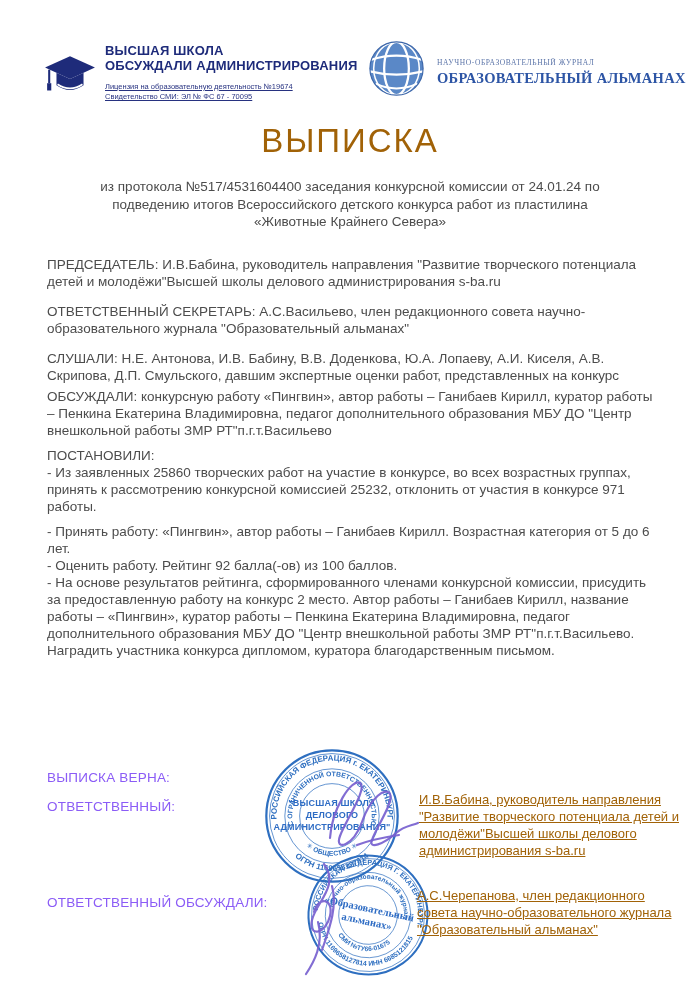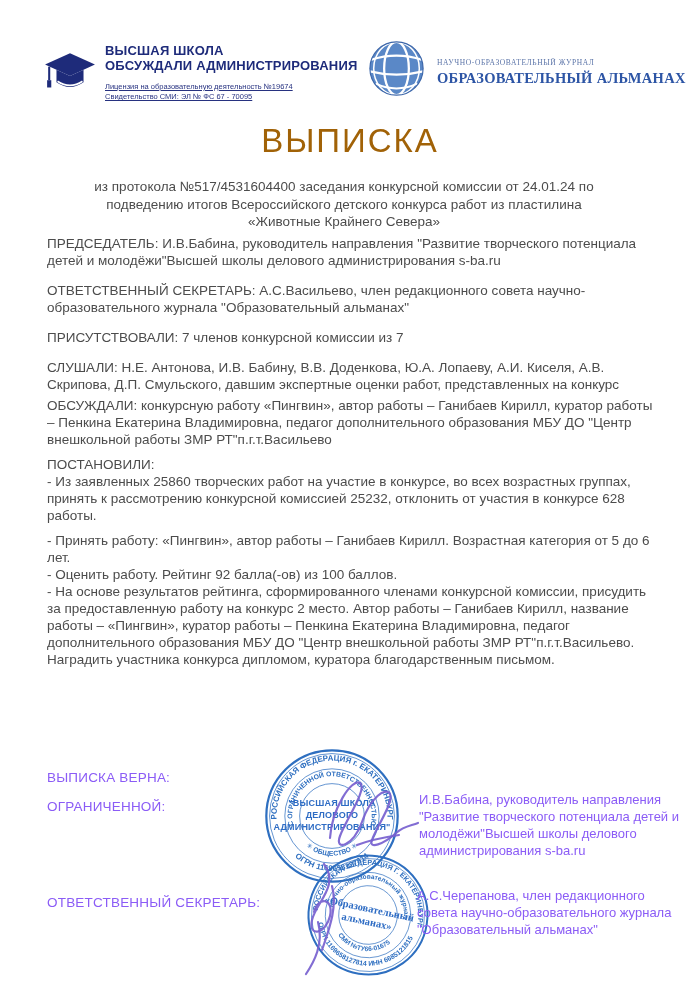--- a/index.html
+++ b/index.html
@@ -2,49 +2,49 @@
 <html><head>
 <meta charset="utf-8">
 <style>
   html,body{margin:0;padding:0;background:#ffffff;}
   .page{
     position:relative;width:700px;height:991px;background:#ffffff;
     font-family:"Liberation Sans","DejaVu Sans",sans-serif;
     color:#505050;overflow:hidden;
   }
   
-  .logo-left{position:absolute;left:44px;top:44px;display:flex;align-items:center;}
+  .logo-left{position:absolute;left:44px;top:44px;display:flex;align-items:flex-end;}
   .logo-left .cap{width:52px;height:50px;margin-top:4px;}
   .logo-left .lt{margin-left:9px;}
   .lt .l1{font-size:13px;font-weight:bold;color:#1e2b7a;letter-spacing:.2px;line-height:1.15;}
   .lt .subs{margin-top:8px;font-size:7.5px;color:#273280;line-height:1.4;text-decoration:underline;}
   .logo-right{position:absolute;left:368px;top:40px;display:flex;align-items:flex-start;}
   .logo-right .globe{width:57px;height:57px;}
   .logo-right .rt{margin-left:12px;padding-top:18px;}
   .rt .sup{font-size:7.5px;letter-spacing:.6px;color:#5b74a8;font-family:"Liberation Serif","DejaVu Serif",serif;}
   .rt .ttl{margin-top:3px;font-size:14.5px;font-weight:bold;color:#2d55a5;
            font-family:"Liberation Serif","DejaVu Serif",serif;letter-spacing:.3px;text-align:center;}
   
   .doc-title{position:absolute;top:122px;left:0;width:700px;text-align:center;
              font-size:33px;font-weight:300;color:#a16207;letter-spacing:2px;}
-  .intro{position:absolute;top:178px;left:72px;width:544px;text-align:center;
+  .intro{position:absolute;top:178px;left:78px;width:544px;text-align:center;
          font-size:13.5px;line-height:1.3;color:#4c4c4c;}
   
-  .body-text{position:absolute;top:235px;left:47px;width:610px;font-size:13.5px;
+  .body-text{position:absolute;top:256px;left:47px;width:610px;font-size:13.5px;
              line-height:1.26;color:#4c4c4c;}
   .body-text p{margin:0 0 13px 0;}
   .body-text p.gap-big{margin-bottom:4px;}
   .body-text p.gap-small{margin-bottom:8px;}
   .preline{white-space:pre-line;}
   
   .f-label{position:absolute;font-size:13.5px;color:#8b5cf6;letter-spacing:.2px;}
   .lbl-verified{left:47px;top:770px;}
   .lbl-chair{left:47px;top:799px;}
   .lbl-secr{left:47px;top:895px;}
-  .f-note{position:absolute;font-size:13px;line-height:1.3;color:#8b5cf6;z-index:6;}
+  .f-note{position:absolute;font-size:13px;line-height:1.3;color:#a16207;z-index:6;text-decoration:underline;}
   .note1{left:419px;top:792px;width:266px;}
   .note2{left:417px;top:888px;width:258px;}
   
   .stamp{position:absolute;z-index:2;}
   .stamp svg{display:block;}
   .stamp-center{position:absolute;inset:0;display:flex;align-items:center;justify-content:center;
                 text-align:center;color:#2e6cc4;font-weight:bold;white-space:pre-line;}
   .stamp1{left:258px;top:742px;width:148px;height:148px;}
   .stamp1 .stamp-center{font-size:9px;line-height:1.3;letter-spacing:.2px;}
   .stamp2{left:301px;top:848px;width:134px;height:134px;transform:rotate(9deg);}
@@ -94,33 +94,32 @@
     </div>
   </div>
 
   <div class="doc-title">ВЫПИСКА</div>
 
   <div class="intro">из протокола №517/4531604400 заседания конкурсной комиссии от 24.01.24 по подведению итогов Всероссийского детского конкурса работ из пластилина «Животные Крайнего Севера»</div>
 
   <div class="body-text">
     <p>ПРЕДСЕДАТЕЛЬ: И.В.Бабина, руководитель направления "Развитие творческого потенциала детей и молодёжи"Высшей школы делового администрирования s-ba.ru</p>
     <p>ОТВЕТСТВЕННЫЙ СЕКРЕТАРЬ: А.С.Васильево, член редакционного совета научно-образовательного журнала "Образовательный альманах"</p>
-    <p>ПРИСУТСТВОВАЛИ: 7 членов конкурсной комиссии из 7</p>
     <p class="gap-big">СЛУШАЛИ: Н.Е. Антонова, И.В. Бабину, В.В. Доденкова, Ю.А. Лопаеву, А.И. Киселя, А.В. Скрипова, Д.П. Смульского, давшим экспертные оценки работ, представленных на конкурс</p>
     <p class="gap-small">ОБСУЖДАЛИ: конкурсную работу «Пингвин», автор работы – Ганибаев Кирилл, куратор работы – Пенкина Екатерина Владимировна, педагог дополнительного образования МБУ ДО "Центр внешкольной работы ЗМР РТ"п.г.т.Васильево</p>
     <p class="preline gap-small">ПОСТАНОВИЛИ:
-- Из заявленных 25860 творческих работ на участие в конкурсе, во всех возрастных группах, принять к рассмотрению конкурсной комиссией 25232, отклонить от участия в конкурсе 628 работы.</p>
+- Из заявленных 25860 творческих работ на участие в конкурсе, во всех возрастных группах, принять к рассмотрению конкурсной комиссией 25232, отклонить от участия в конкурсе 971 работы.</p>
     <p class="preline">- Принять работу: «Пингвин», автор работы – Ганибаев Кирилл. Возрастная категория от 5 до 6 лет.
 - Оценить работу. Рейтинг 92 балла(-ов) из 100 баллов.
 - На основе результатов рейтинга, сформированного членами конкурсной комиссии, присудить за предоставленную работу на конкурс 2 место. Автор работы – Ганибаев Кирилл, название работы – «Пингвин», куратор работы – Пенкина Екатерина Владимировна, педагог дополнительного образования МБУ ДО "Центр внешкольной работы ЗМР РТ"п.г.т.Васильево. Наградить участника конкурса дипломом, куратора благодарственным письмом.</p>
   </div>
 
   <div class="f-label lbl-verified">ВЫПИСКА ВЕРНА:</div>
-  <div class="f-label lbl-chair">ОГРАНИЧЕННОЙ:</div>
-  <div class="f-label lbl-secr">ОТВЕТСТВЕННЫЙ СЕКРЕТАРЬ:</div>
+  <div class="f-label lbl-chair">ОТВЕТСТВЕННЫЙ:</div>
+  <div class="f-label lbl-secr">ОТВЕТСТВЕННЫЙ ОБСУЖДАЛИ:</div>
 
   <div class="stamp stamp1">
     <svg width="148" height="148" viewBox="0 0 160 160">
       <circle cx="80" cy="80" r="71" fill="none" stroke="#2e6fc0" stroke-width="2.4"></circle>
       <circle cx="80" cy="80" r="67.5" fill="none" stroke="#2e6fc0" stroke-width="0.8"></circle>
       <circle cx="80" cy="80" r="51" fill="none" stroke="#2e6fc0" stroke-width="0.8"></circle>
       <circle cx="80" cy="80" r="35" fill="none" stroke="#2e6fc0" stroke-width="0.8"></circle>
       <defs>
         <path id="s1ot" d="M 34 118.6 A 60 60 0 1 1 126 118.6"></path>
         <path id="s1ob" d="M 31 114 A 60 60 0 0 0 129 114"></path>

